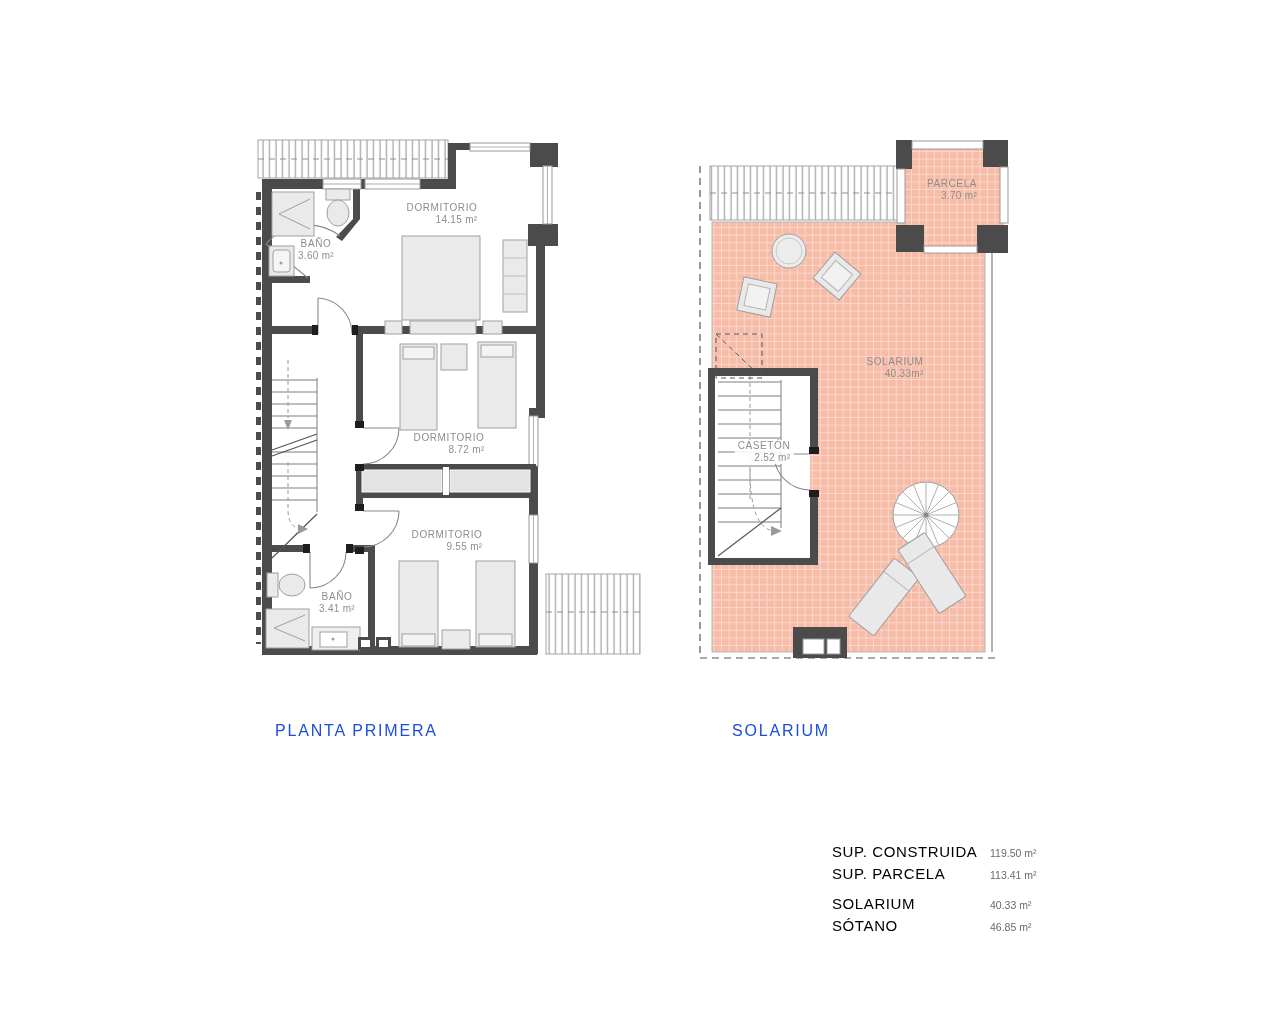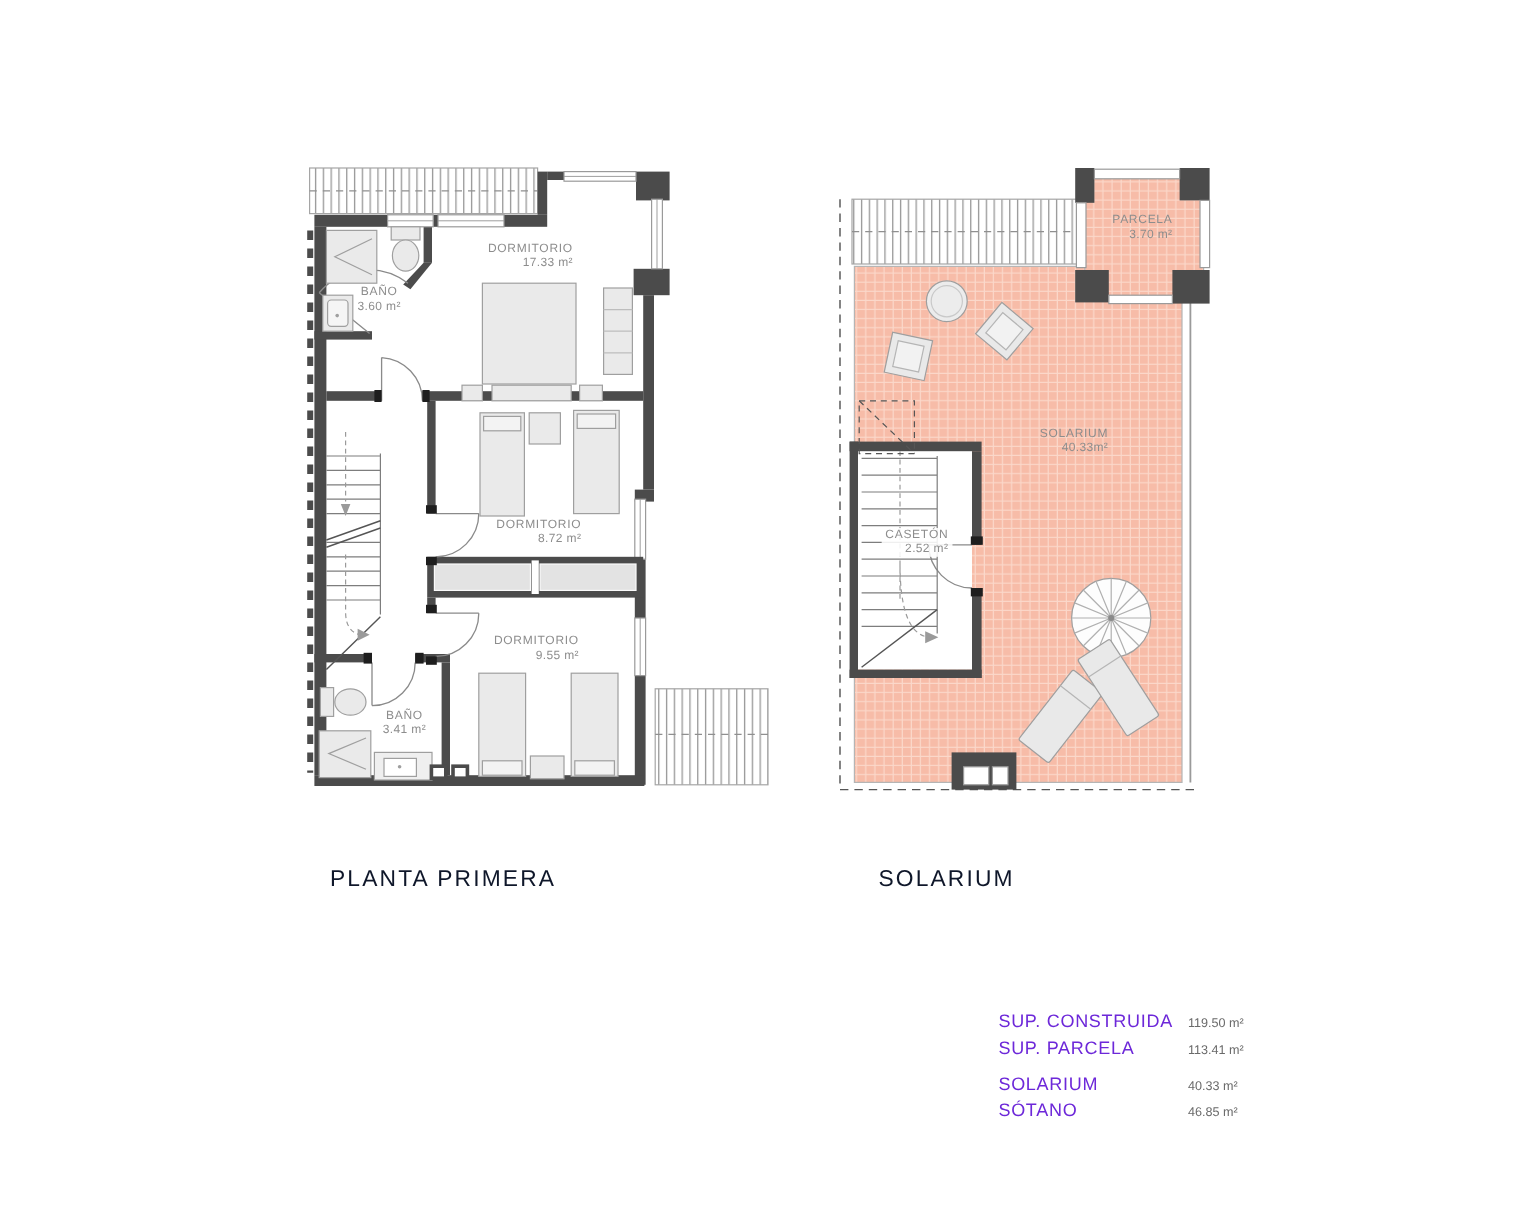--- a/index.html
+++ b/index.html
@@ -3,24 +3,24 @@
 <meta charset="utf-8">
 <style>
   html,body{margin:0;padding:0;background:#fff;}
   .sheet{position:relative;width:1280px;height:1024px;background:#ffffff;overflow:hidden;
          font-family:"Liberation Sans", sans-serif;}
   .plan-svg{position:absolute;left:0;top:0;}
   .rl{position:absolute;transform:translateX(-50%);text-align:center;
       font-size:10px;line-height:12px;letter-spacing:0.6px;color:#8d8d8d;white-space:nowrap;}
   .rl .area{letter-spacing:0.3px;text-align:right;}
   .rl.backdrop{background:rgba(255,255,255,0.88);padding:0 3px;margin-top:12px;}
-  .plan-title{position:absolute;font-size:19px;letter-spacing:1.8px;color:#0f172a;white-space:nowrap;}
+  .plan-title{position:absolute;font-size:16px;letter-spacing:1.8px;color:#1d4ed8;white-space:nowrap;}
   .summary{position:absolute;left:832px;top:843px;width:260px;}
   .srow{position:absolute;left:0;display:flex;align-items:baseline;width:260px;}
-  .srow .lbl{flex:0 0 158px;font-size:15px;letter-spacing:0.6px;color:#6d28d9;white-space:nowrap;}
+  .srow .lbl{flex:0 0 158px;font-size:15px;letter-spacing:0.6px;color:#000000;white-space:nowrap;}
   .srow .val{font-size:10.5px;color:#6a6a6a;white-space:nowrap;}
 </style>
 </head>
 <body>
 
 <div class="sheet">
 
 <svg class="plan-svg" width="1280" height="1024" viewBox="0 0 1280 1024">
   <defs>
     <pattern id="hatchV" width="6.5" height="12" patternUnits="userSpaceOnUse">
@@ -266,21 +266,21 @@
     </g>
   </g>
 </svg>
 
 <div class="rl" style="left:316px;top:238px">
   <div>BAÑO</div>
   <div class="area">3.60 m²</div>
 </div>
 <div class="rl" style="left:442px;top:202px">
   <div>DORMITORIO</div>
-  <div class="area">17.33 m²</div>
+  <div class="area">14.15 m²</div>
 </div>
 <div class="rl" style="left:449px;top:432px">
   <div>DORMITORIO</div>
   <div class="area">8.72 m²</div>
 </div>
 <div class="rl" style="left:447px;top:529px">
   <div>DORMITORIO</div>
   <div class="area">9.55 m²</div>
 </div>
 <div class="rl" style="left:337px;top:591px">

